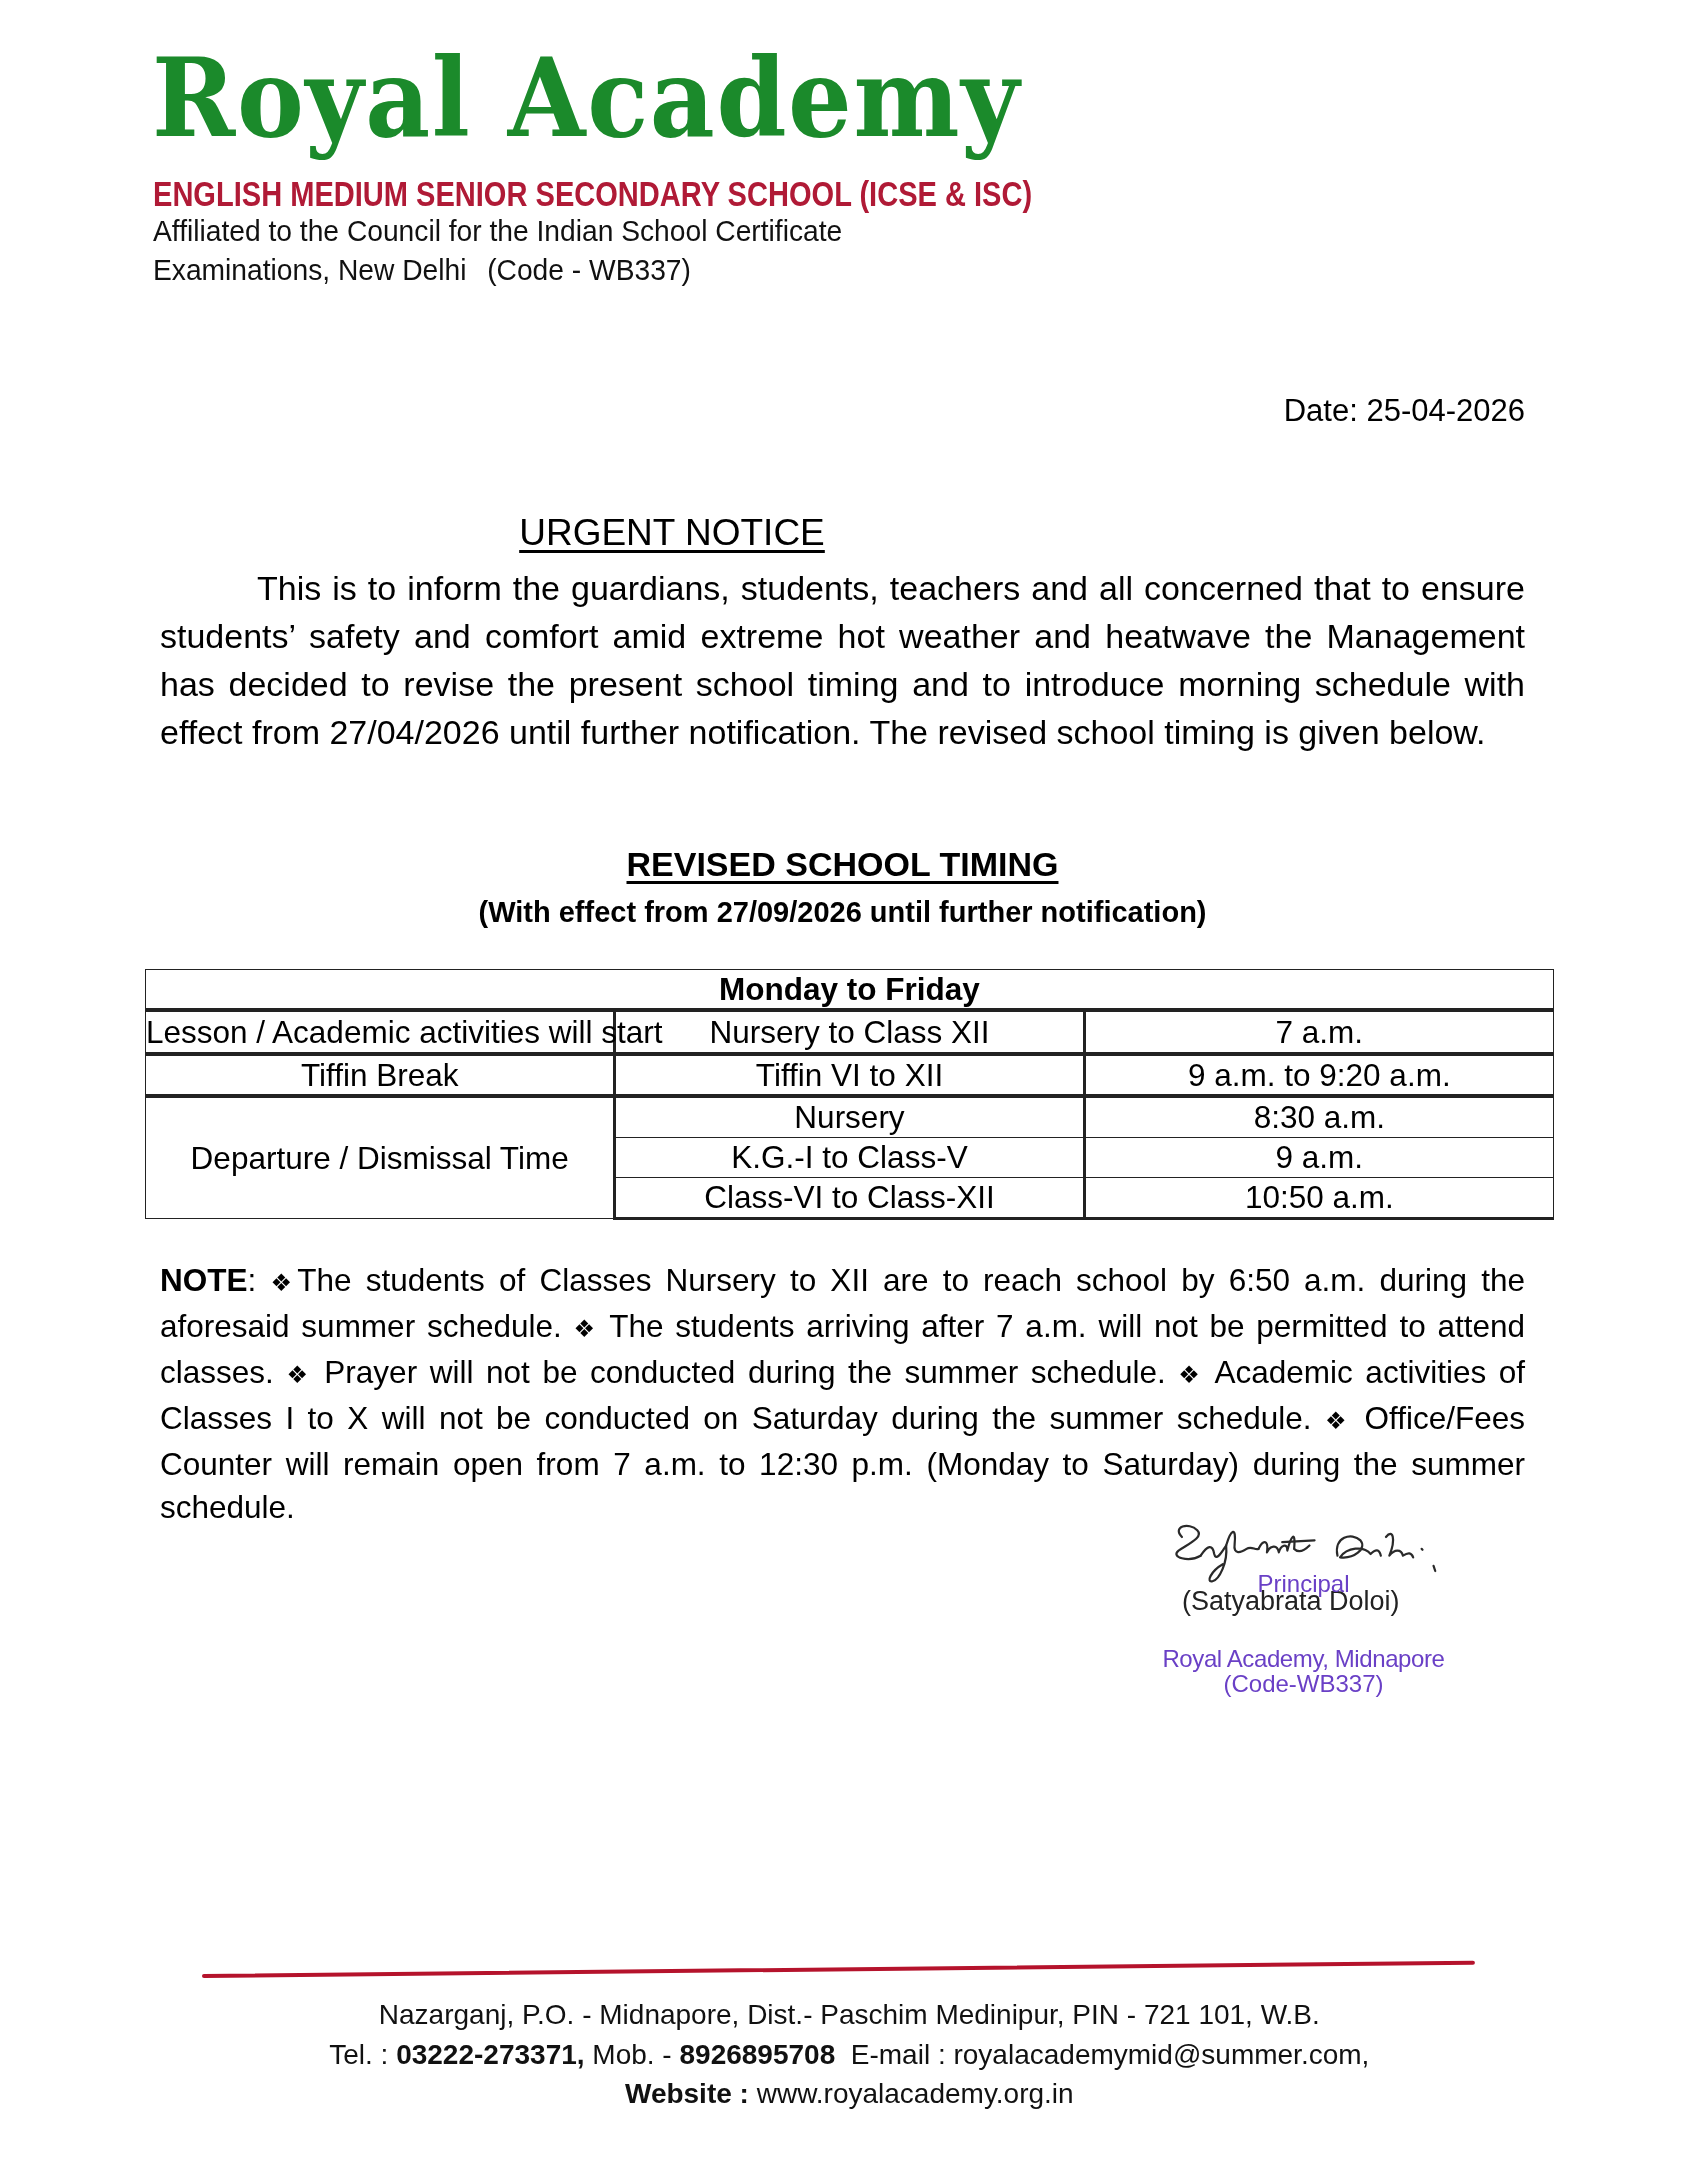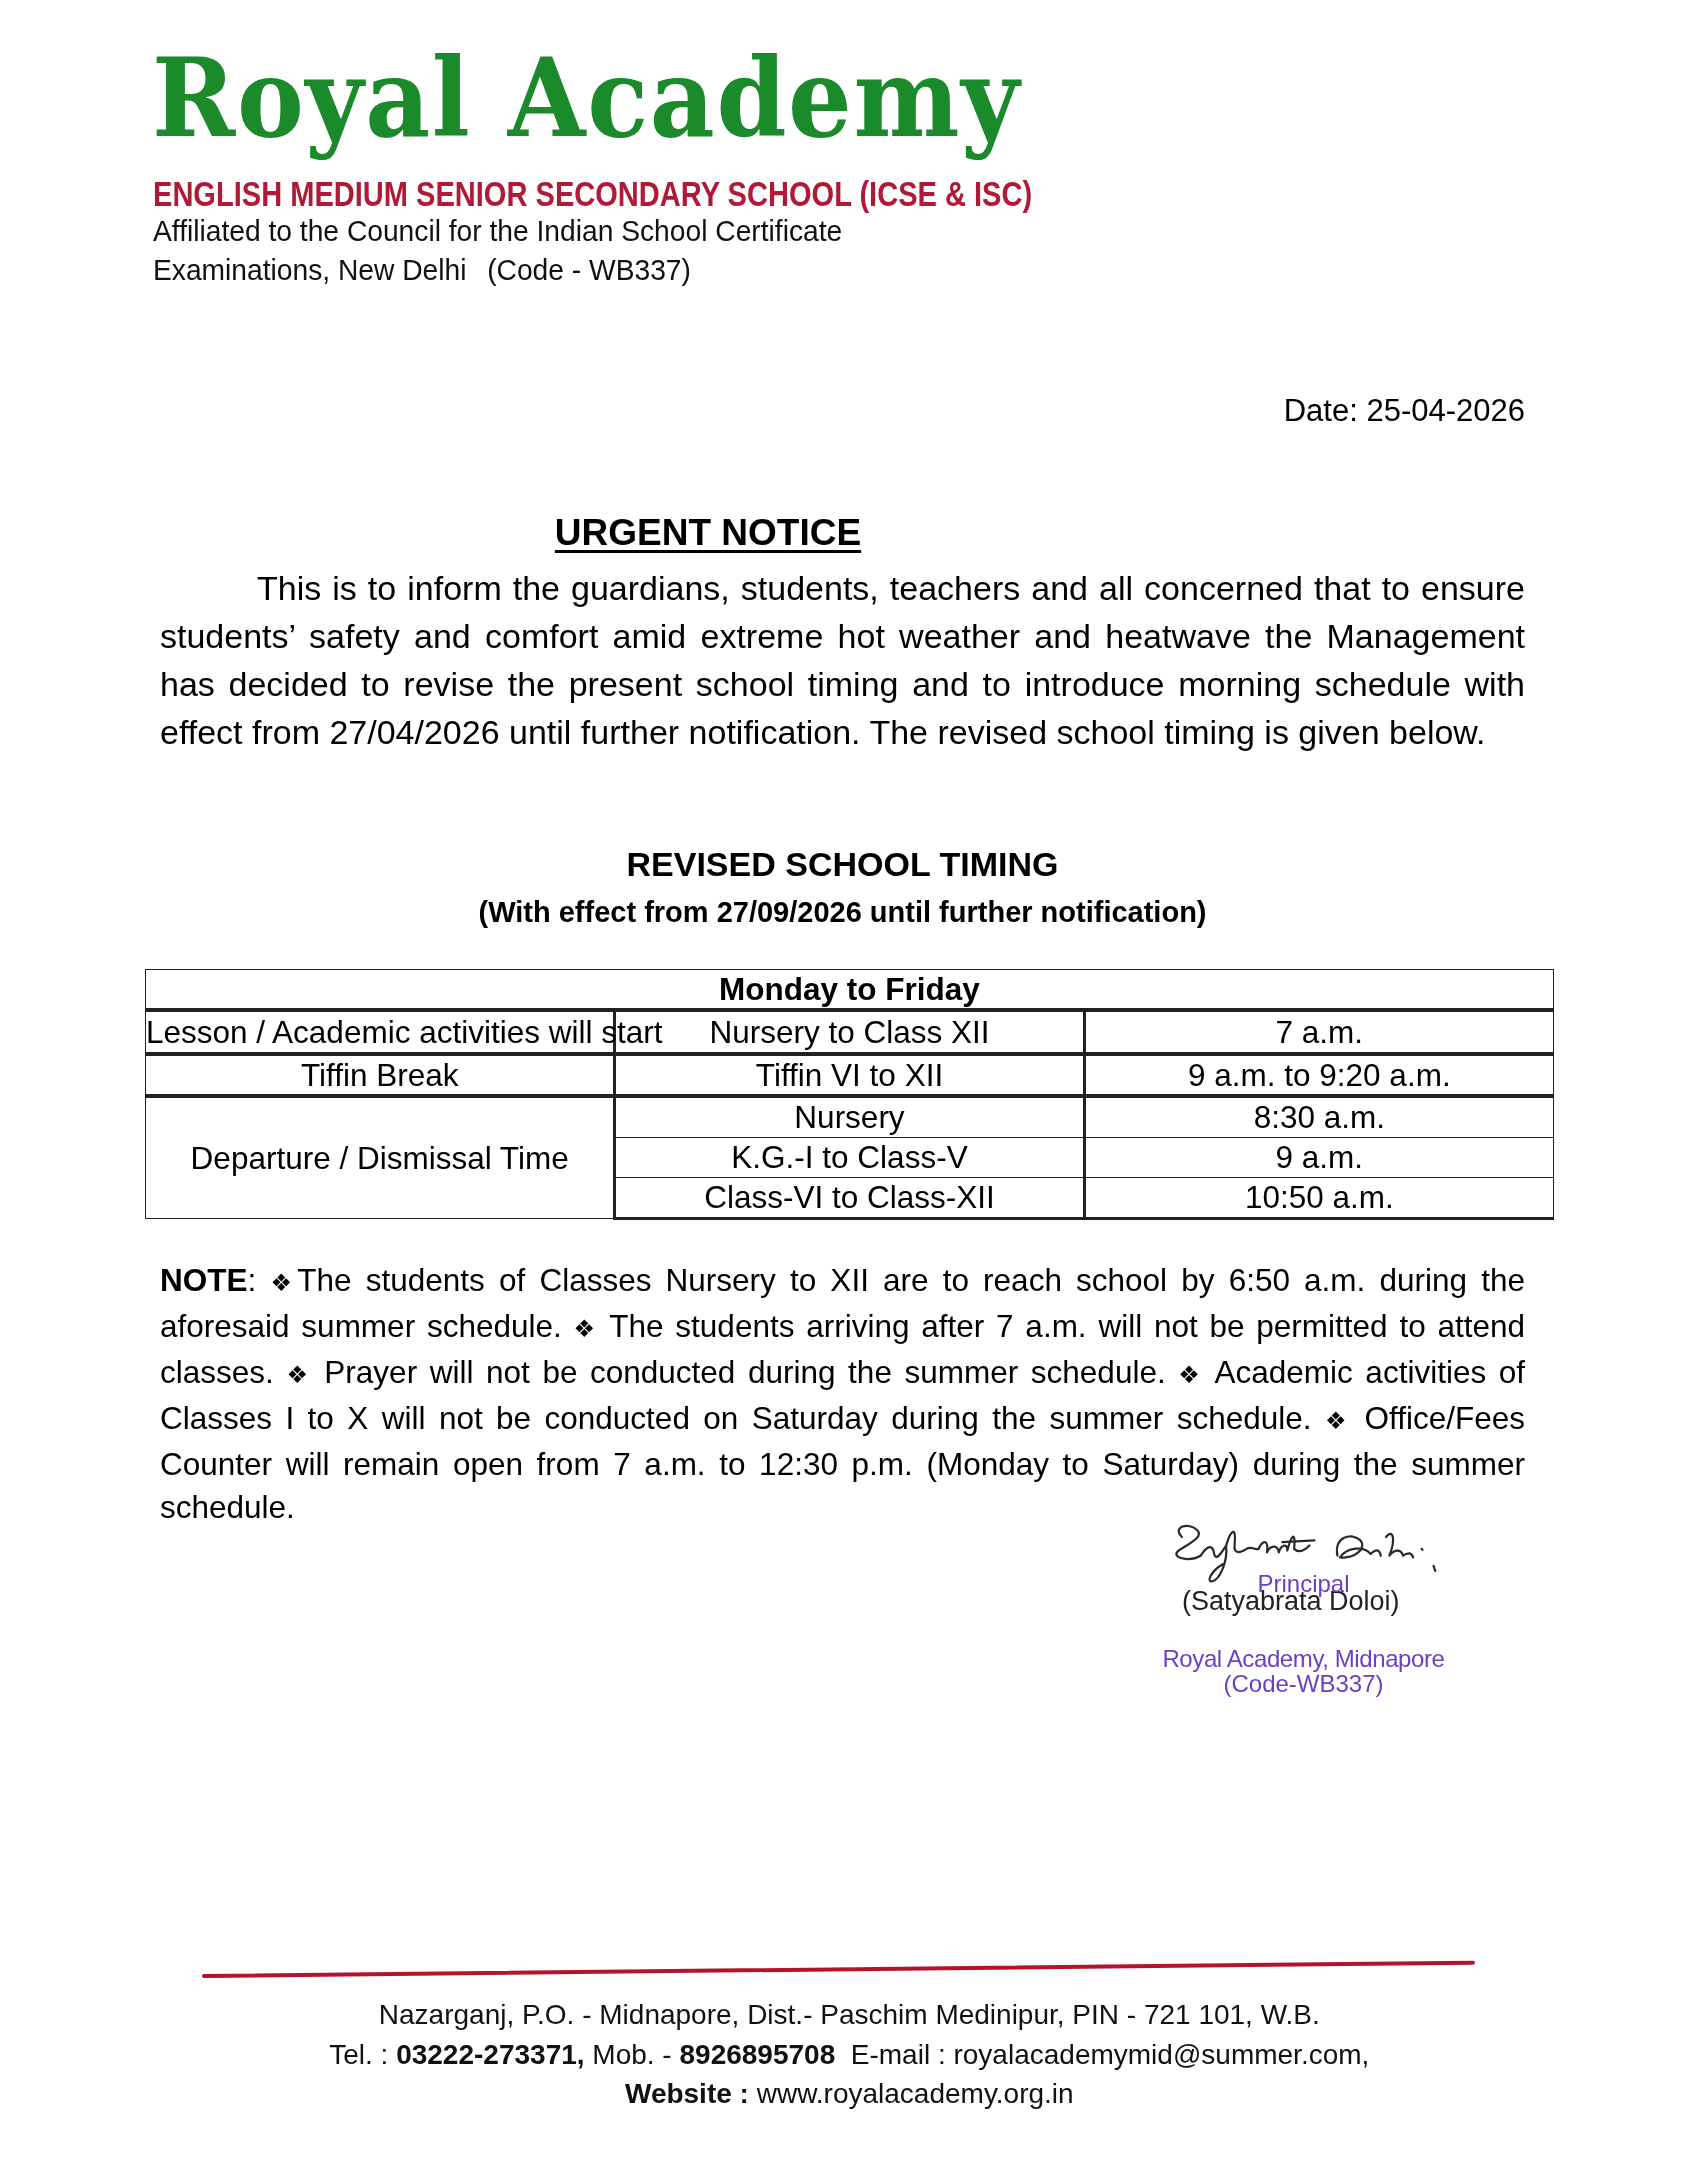--- a/index.html
+++ b/index.html
@@ -30,32 +30,32 @@
   .affil-2 .code { margin-left: 22px; }
 
   .date {
     right: 160px; top: 392px; white-space: nowrap;
     font-size: 31px; line-height: 37px;
   }
 
   
   .notice-title {
     left: 0; width: 1344px; top: 511px; text-align: center;
-    font-weight: bold; font-size: 37px; line-height: 44px; text-decoration: underline;
-    text-underline-offset: 5.1px; text-decoration-thickness: 2.6px; margin-left: 36px;
+    font-weight: normal; font-size: 37px; line-height: 44px; text-decoration: underline;
+    text-underline-offset: 5.1px; text-decoration-thickness: 2.6px;
   }
   .notice-body {
     left: 160px; width: 1365px; top: 564px;
     font-size: 34px; line-height: 48px; text-align: justify;
     text-indent: 97px;
   }
 
   .timing-title {
     left: 0; width: 1685px; top: 843px; text-align: center;
-    font-weight: bold; font-size: 34px; line-height: 43px; 
+    font-weight: bold; font-size: 34px; line-height: 43px; text-decoration: underline;
     text-underline-offset: 5.1px; text-decoration-thickness: 2.6px;
   }
   .timing-sub {
     left: 0; width: 1685px; top: 894px; text-align: center;
     font-weight: bold; font-size: 29px; line-height: 37px;
   }
 
   
   .timing-table {
     left: 145px; top: 969px; width: 1409px;

